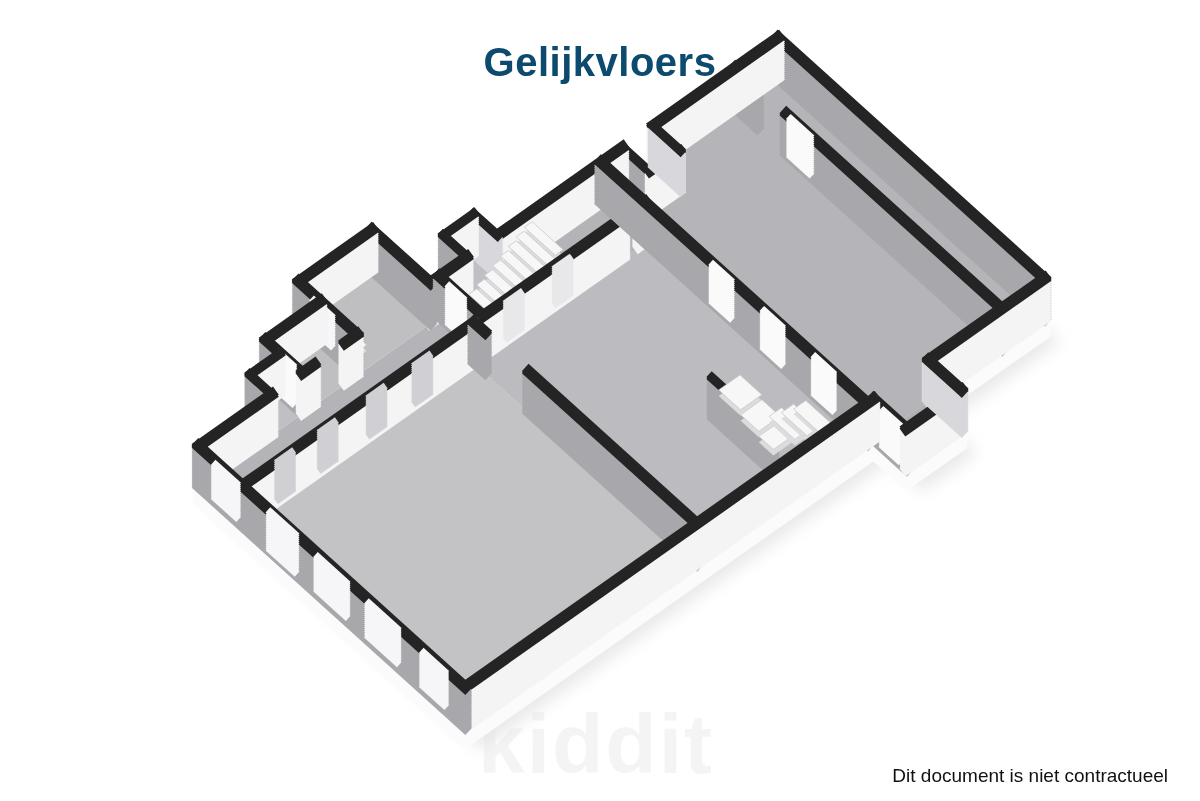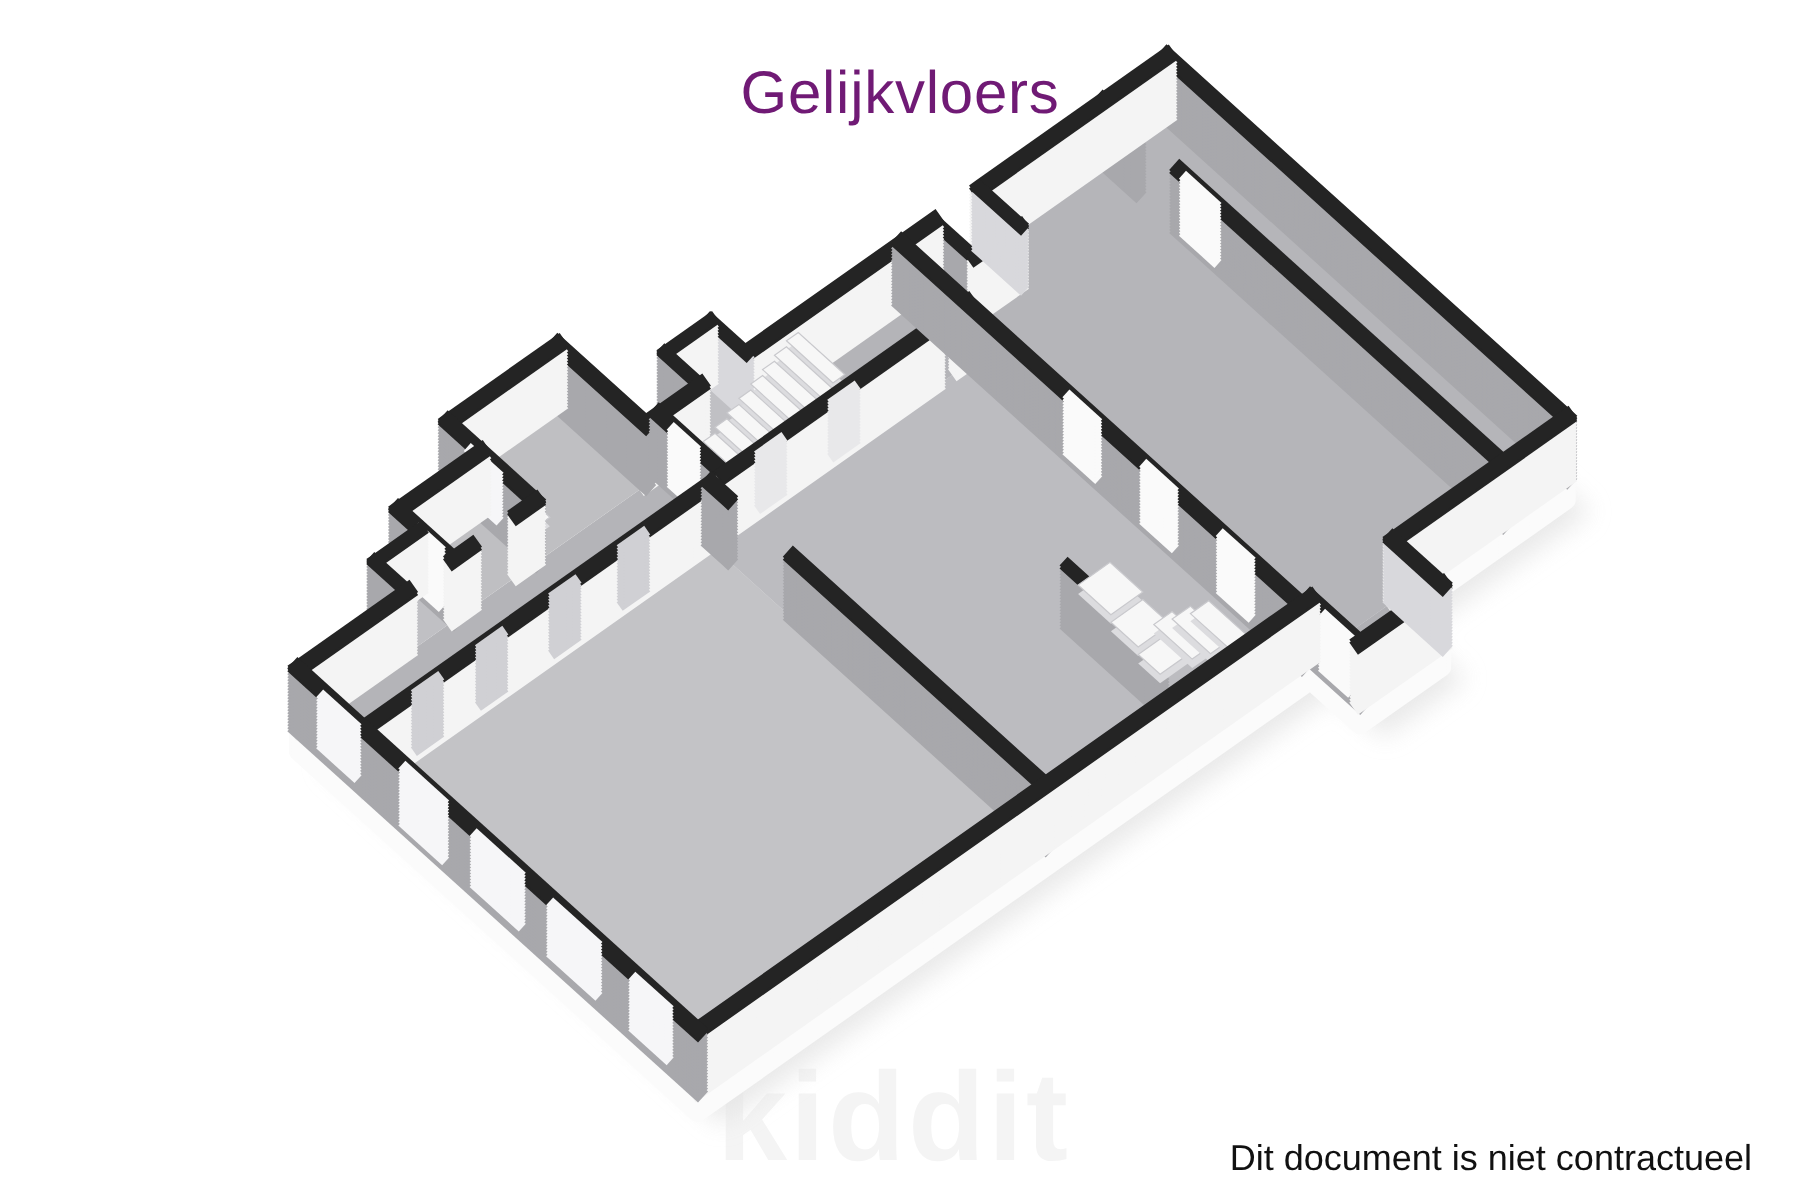--- a/index.html
+++ b/index.html
@@ -1,22 +1,22 @@
 <!DOCTYPE html>
 <html><head>
 <meta charset="utf-8">
 <style>
   html,body{margin:0;padding:0;background:#ffffff;}
   body{width:1200px;height:801px;position:relative;overflow:hidden;
        font-family:"Liberation Sans", sans-serif;}
   .title{position:absolute;top:40px;left:0;width:100%;text-align:center;
-         font-size:40px;font-weight:400;color:#701a75;letter-spacing:0.5px;}
+         font-size:40px;font-weight:700;color:#0c4a6e;letter-spacing:0.5px;}
   .watermark{position:absolute;left:478px;top:696px;font-size:84px;font-weight:700;
              color:#f4f4f4;letter-spacing:2px;z-index:1;}
-  .disclaimer{position:absolute;right:32px;bottom:14px;font-size:24px;color:#111;}
+  .disclaimer{position:absolute;right:32px;bottom:14px;font-size:19px;color:#111;}
   svg.plan{position:absolute;left:0;top:0;z-index:2;}
 </style>
 </head>
 <body>
 
 <div class="title">Gelijkvloers</div>
 <div class="watermark">kiddit</div>
 
 <svg class="plan" width="1200" height="801" viewBox="0 0 1200 801" aria-hidden="true">
   <defs>

